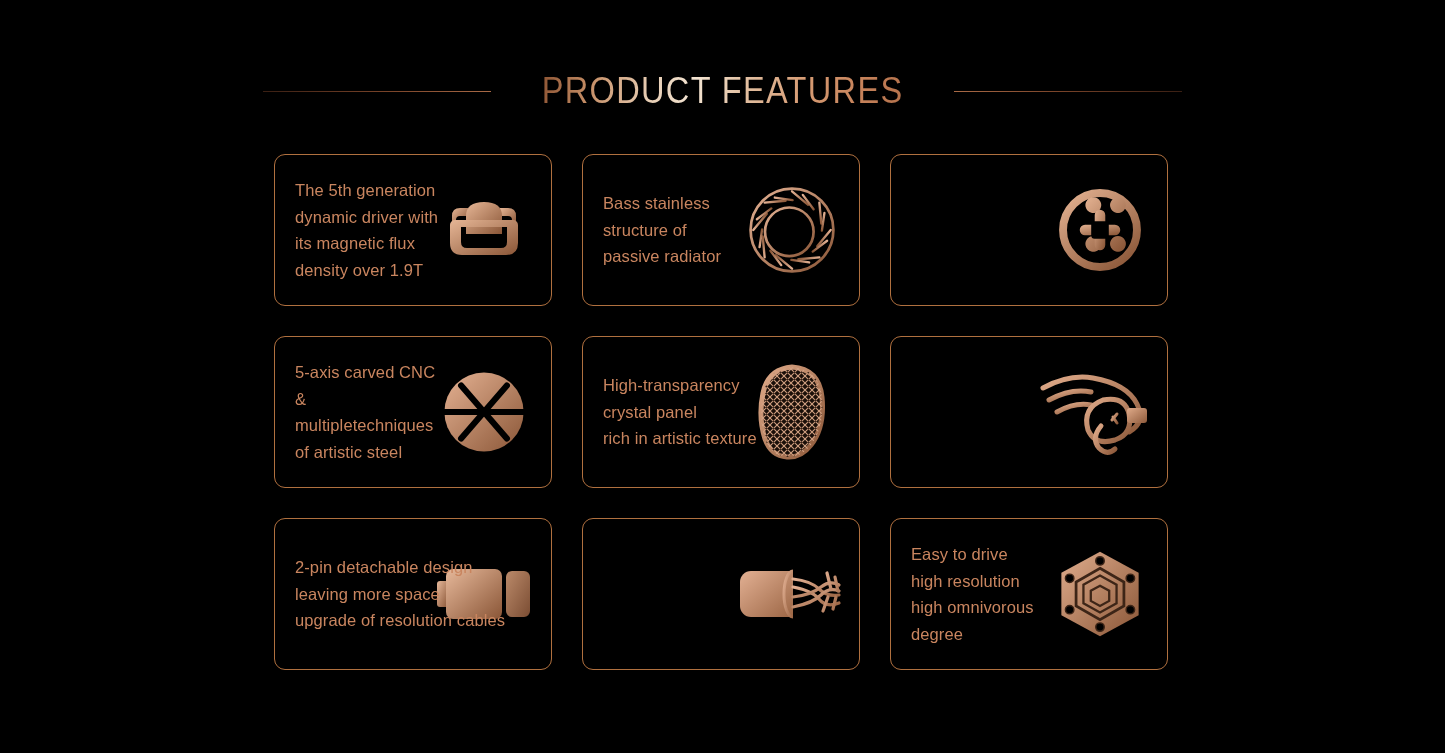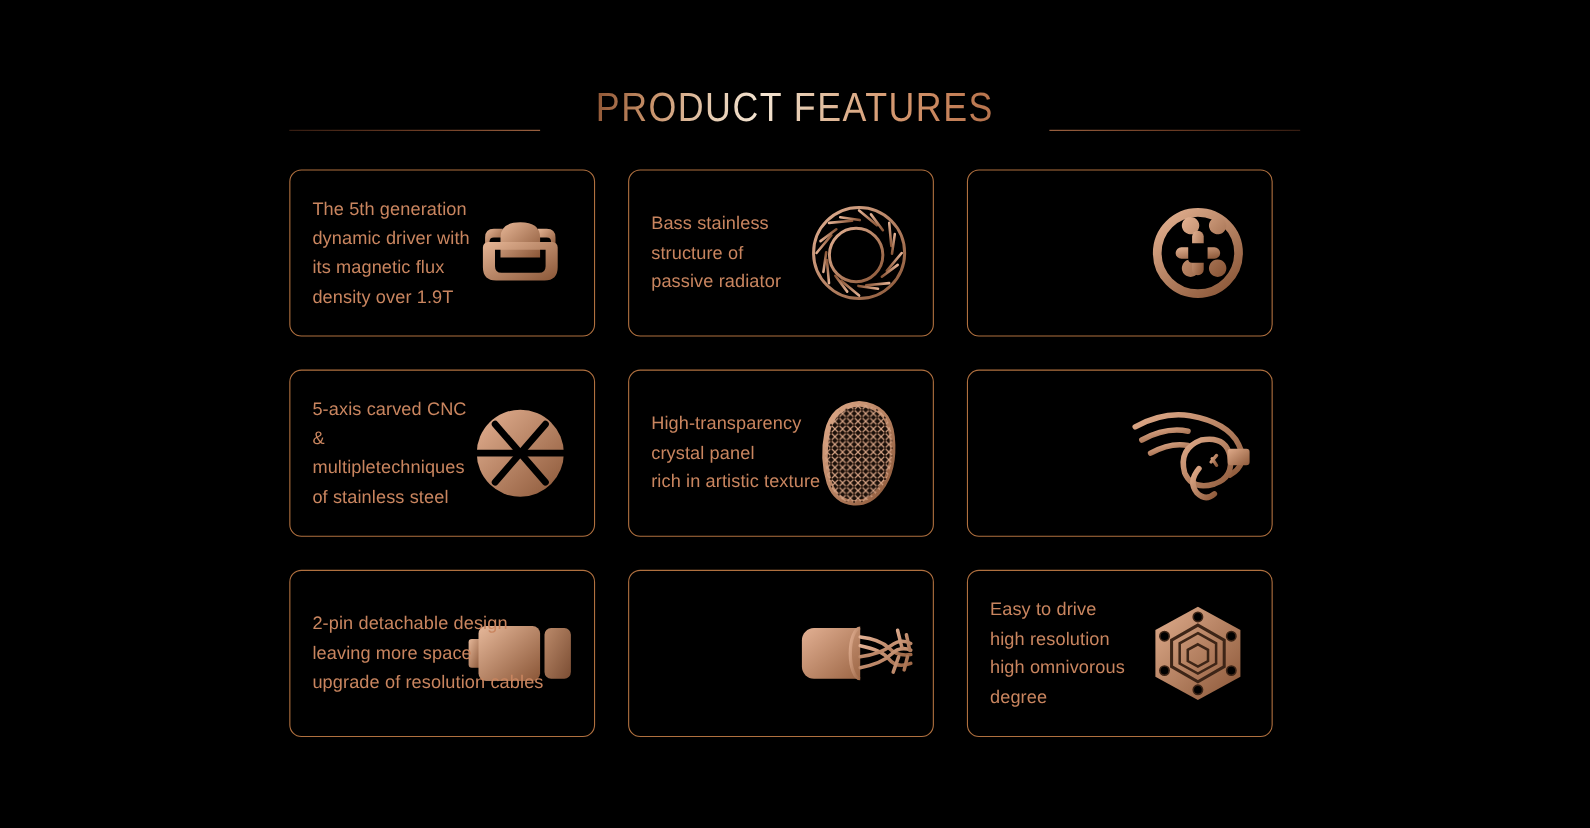--- a/index.html
+++ b/index.html
@@ -17,21 +17,21 @@
   }
 
   
   .header {
     position: absolute;
     top: 63px;
     left: 0;
     width: 1445px;
     height: 56px;
     display: flex;
-    align-items: flex-end;
+    align-items: center;
     justify-content: center;
     gap: 26px;
   }
   .rule {
     height: 1px;
     width: 228px;
     flex: 0 0 auto;
   }
   .rule-left {
     background: linear-gradient(to right, #3a1f13 0%, #7a4429 55%, #a96a46 100%);
@@ -58,21 +58,21 @@
     -webkit-background-clip: text;
     background-clip: text;
     color: transparent;
     -webkit-text-fill-color: transparent;
   }
 
   
   .grid {
     position: absolute;
     top: 154px;
-    left: 263px;
+    left: 274px;
     width: 904px;
     display: grid;
     grid-template-columns: 278px 278px 278px;
     grid-template-rows: 152px 152px 152px;
     column-gap: 35px;
     row-gap: 33px;
     gap: 30px;
   }
   .card {
     position: relative;
@@ -217,21 +217,21 @@
         <rect x="40" y="40" width="20" height="20" rx="4" fill="#000"></rect>
       </svg>
     </div>
   </div>
 
   <div class="card">
     <div class="card-text">
       <span class="ln">5-axis carved CNC</span>
       <span class="ln">&amp;</span>
       <span class="ln">multipletechniques</span>
-      <span class="ln">of stainless steel</span>
+      <span class="ln">of artistic steel</span>
     </div>
     <div class="card-icon">
       <svg width="88" height="88" viewBox="0 0 100 100">
         <defs>
           <linearGradient id="g4" x1="0" y1="0" x2="1" y2="1">
             <stop offset="0" stop-color="#e5b293"></stop>
               <stop offset="1" stop-color="#8a5637"></stop>
           </linearGradient>
           <mask id="m4">
             <rect x="0" y="0" width="100" height="100" fill="#fff"></rect>

